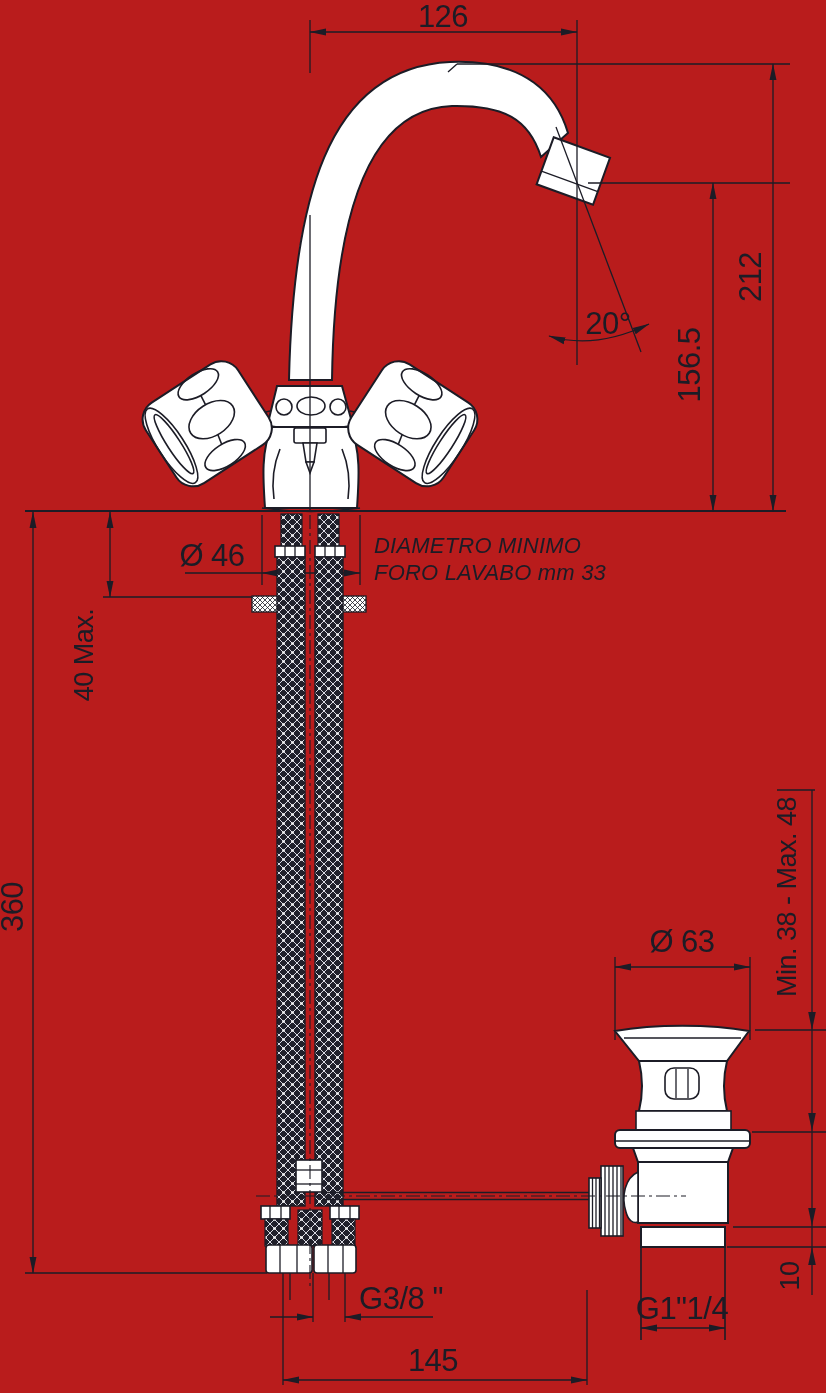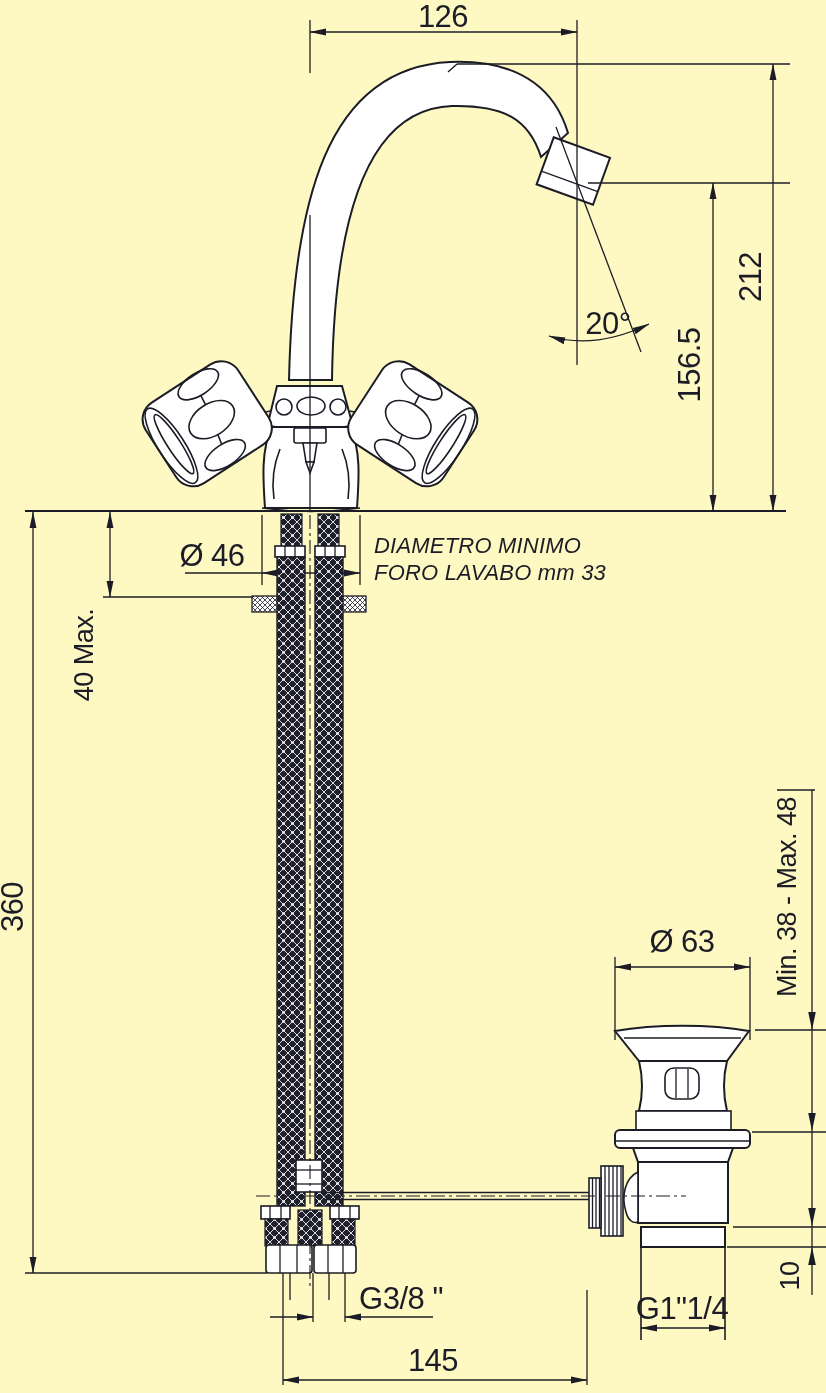--- a/index.html
+++ b/index.html
@@ -1,16 +1,16 @@
 <!DOCTYPE html>
 <html><head>
 <meta charset="utf-8">
 <style>
   html,body{margin:0;padding:0;background:#ffffff;}
-  .page{position:relative;width:826px;height:1393px;background:#fef9c3;overflow:hidden;}
+  .page{position:relative;width:826px;height:1393px;background:#b91c1c;overflow:hidden;}
   svg{display:block;}
   text{font-family:"Liberation Sans",sans-serif;fill:#1c1c26;letter-spacing:-0.5px;}
   .dimtxt{font-size:31px;}
   .sidetxt{font-size:27px;}
   .notetxt{font-size:22px;font-style:italic;letter-spacing:0.2px;}
   .ln{stroke:#1c1c26;stroke-width:1.3;fill:none;}
   .out{stroke:#1c1c26;stroke-width:2;fill:#ffffff;}
   .out2{stroke:#1c1c26;stroke-width:1.6;fill:#ffffff;}
   .bare{stroke:#1c1c26;stroke-width:1.6;fill:none;}
   .cl{stroke:#1c1c26;stroke-width:1.1;fill:none;stroke-dasharray:14 4 3 4;}

